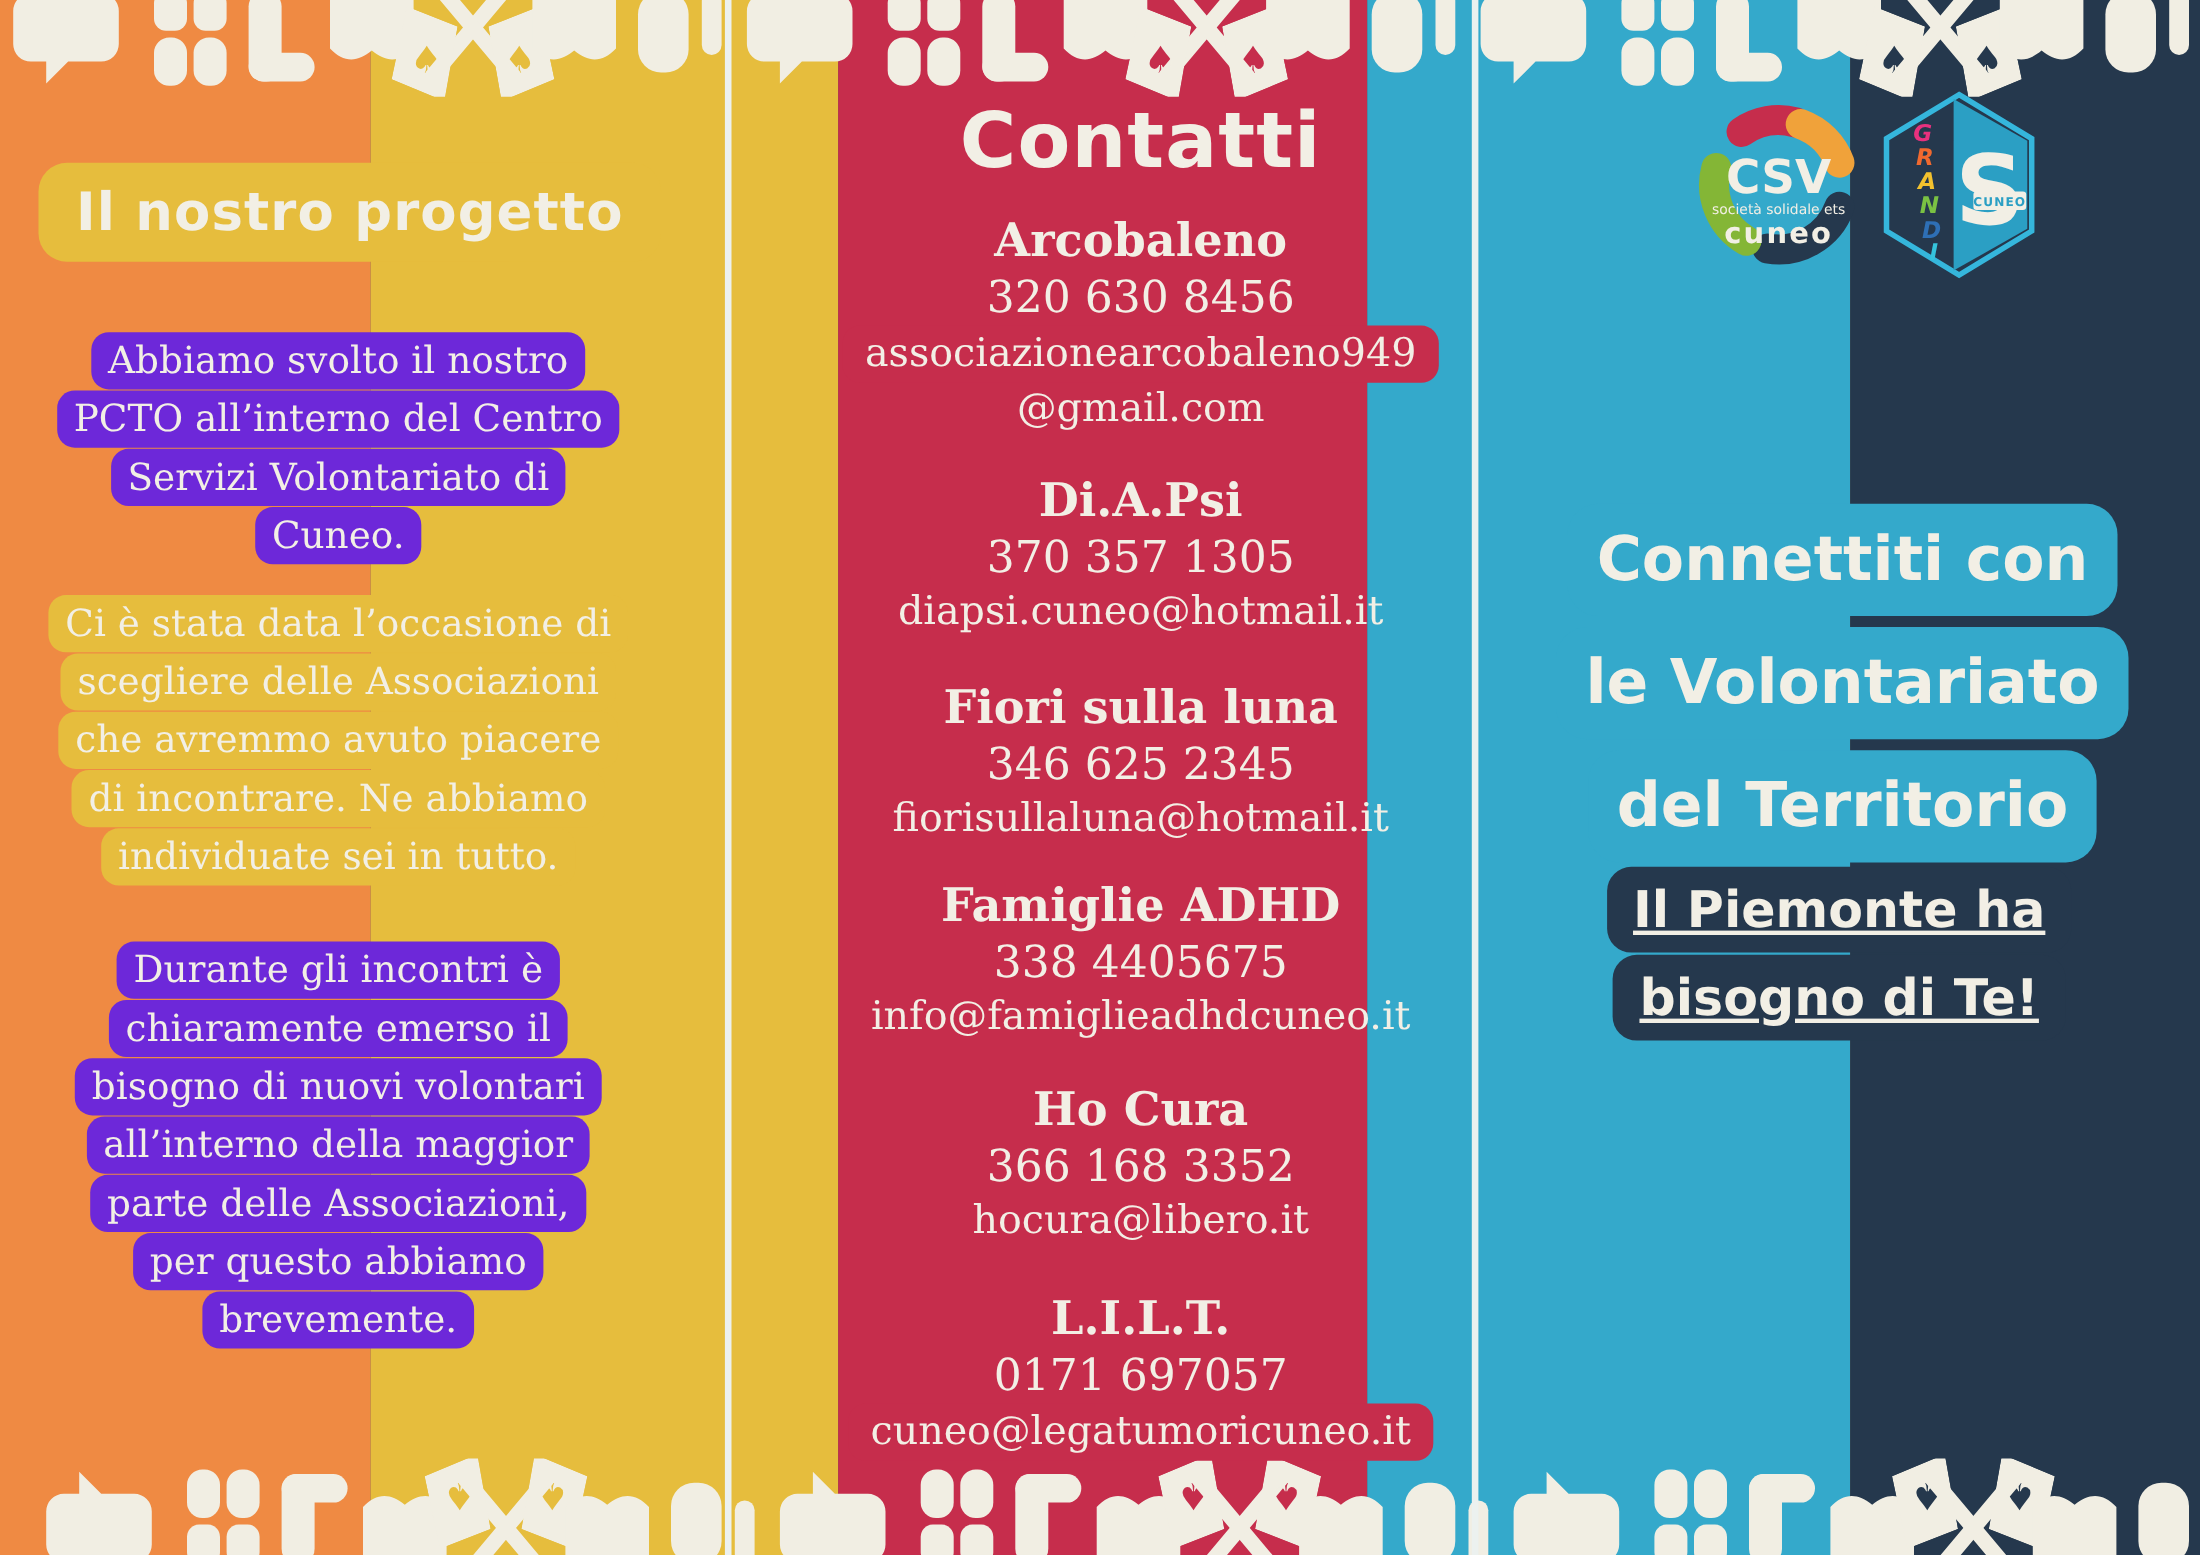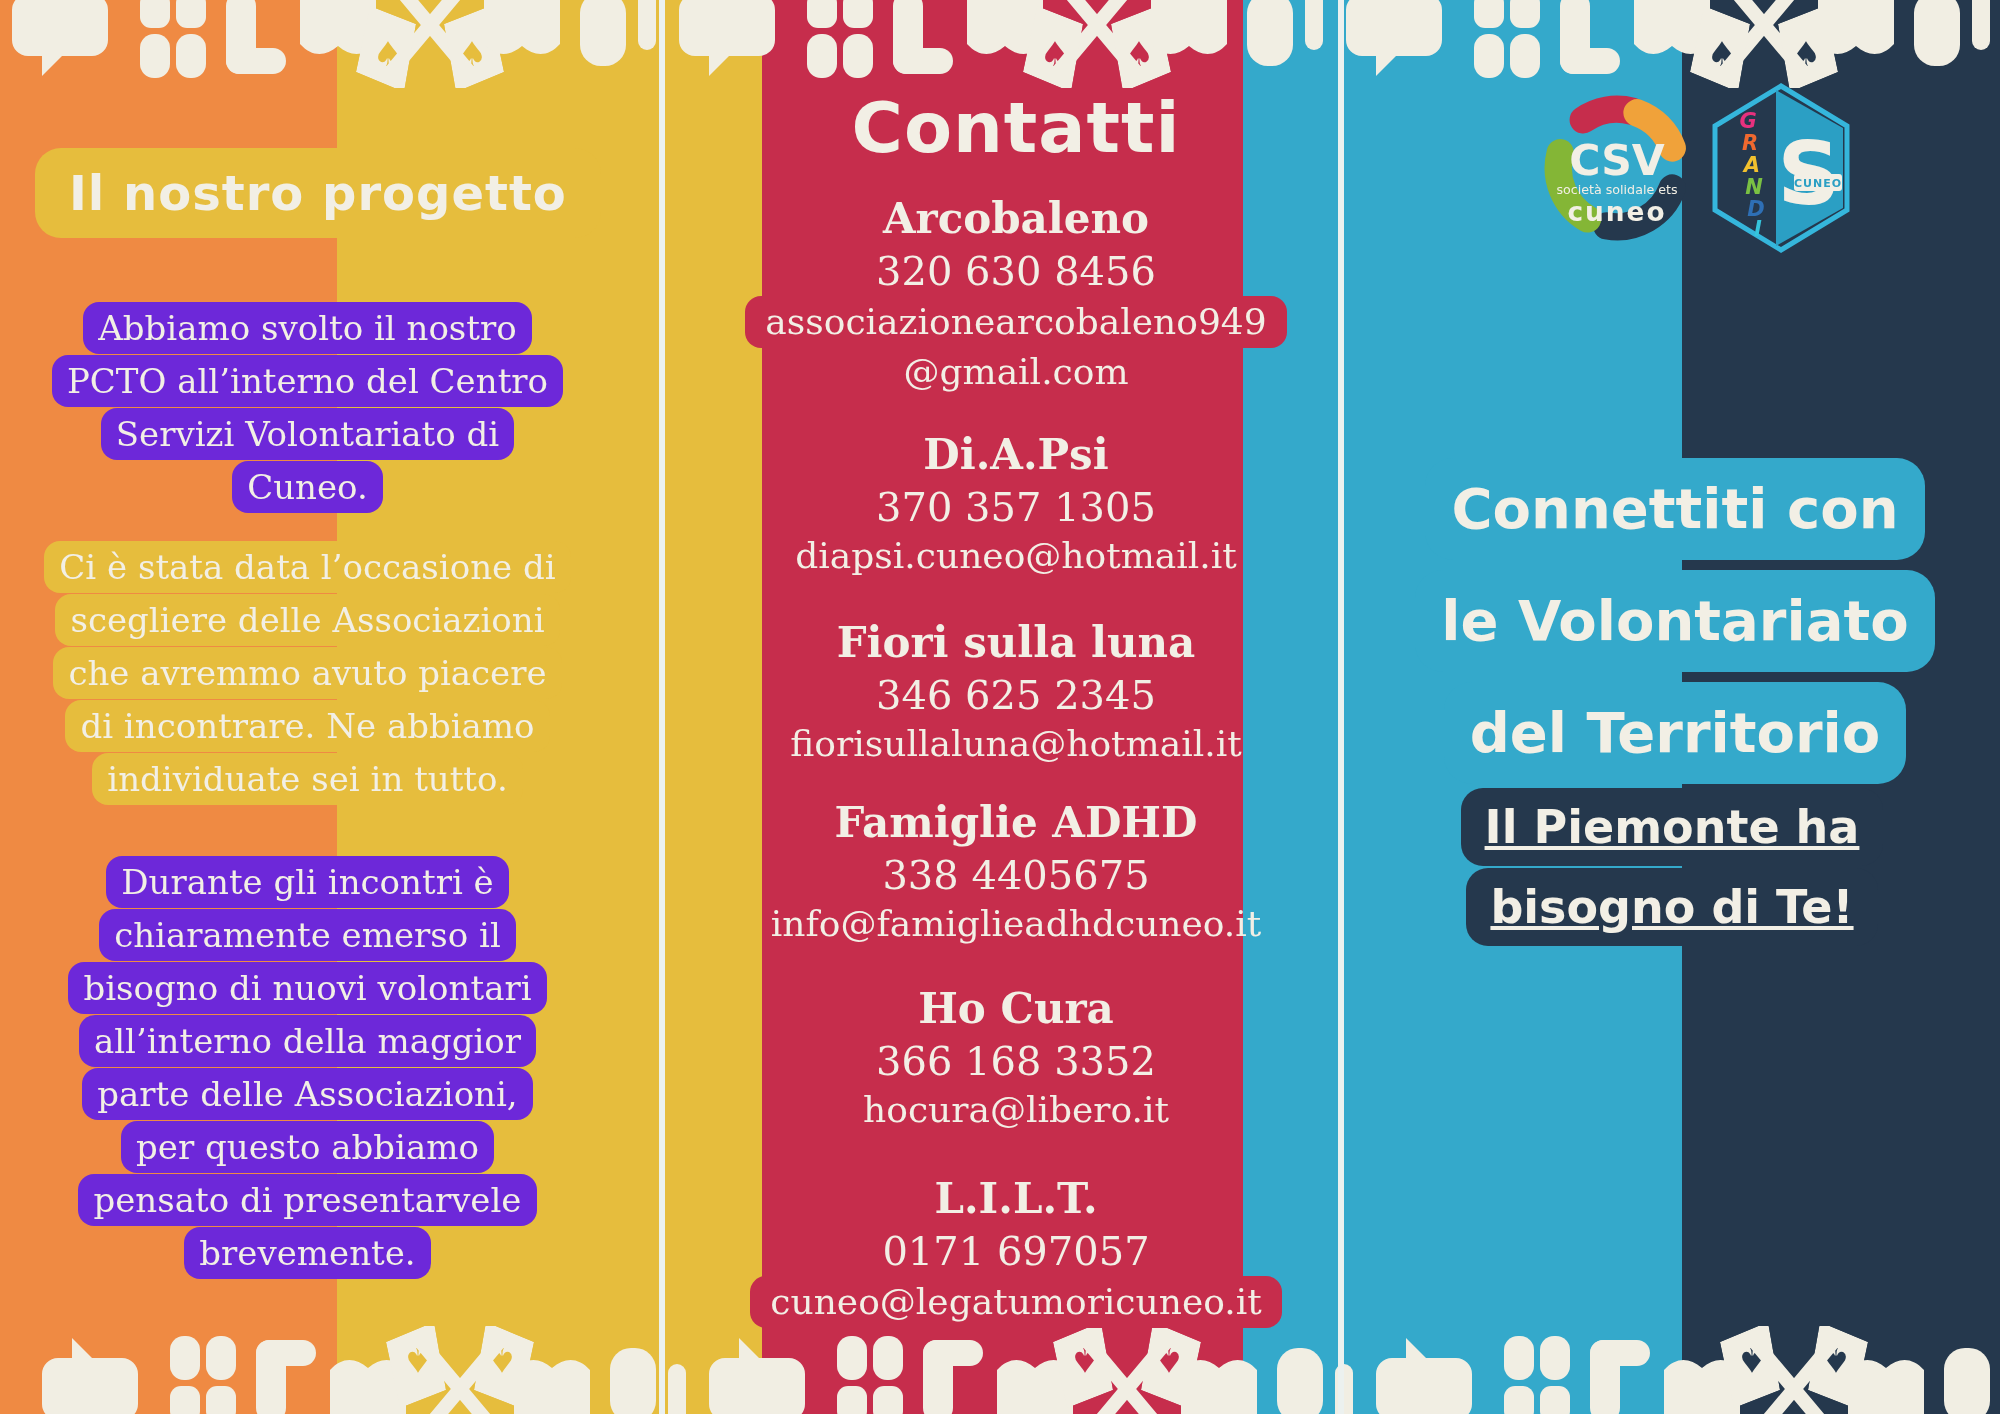--- a/index.html
+++ b/index.html
@@ -30,21 +30,21 @@
   .hl-navy{background:#25384D;}
   
   .left-heading{position:absolute; left:35px; top:148px; width:560px; z-index:5; white-space:nowrap;}
   .left-heading .hl{font-family:"DejaVu Sans",sans-serif; font-weight:800; font-size:48px;
       line-height:66px; padding:12px 34px; border-radius:26px; letter-spacing:1px;}
   .para{position:absolute; left:40px; width:535px; text-align:center; z-index:5;}
   .para .line{height:53px;}
   .para .hl{font-size:34px; line-height:40px; padding:6px 15px; border-radius:16px; white-space:nowrap;}
   .p1{top:302px;} .p2{top:541px;} .p3{top:856px;}
   
-  .mid{position:absolute; left:741px; width:550px; text-align:center; z-index:5;}
+  .mid{position:absolute; left:762px; width:550px; text-align:center; z-index:5;}
   .mid-heading{top:78px; font-family:"DejaVu Sans",sans-serif; font-weight:800;
       font-size:70px; line-height:100px; letter-spacing:1px;}
   .contact .cname{font-weight:700; font-size:42px; line-height:54px;}
   .contact .cphone{font-size:40px; line-height:50px;}
   .contact .cemail{font-size:36px; line-height:48px;}
   .contact .cemail .hl{padding:2px 20px; border-radius:16px; white-space:nowrap;}
   .g1{top:192px;} .g2{top:428px;} .g3{top:616px;} .g4{top:796px;} .g5{top:982px;} .g6{top:1172px;}
   
   .headline{position:absolute; left:1385px; top:458px; width:580px; text-align:center; z-index:5;}
   .headline .line{height:112px;}
@@ -130,21 +130,20 @@
     <div class="line"><span class="hl hl-yellow">individuate sei in tutto.</span></div>
   </div>
 
   <div class="para p3">
     <div class="line"><span class="hl hl-orange">Durante gli incontri è</span></div>
     <div class="line"><span class="hl hl-orange">chiaramente emerso il</span></div>
     <div class="line"><span class="hl hl-orange">bisogno di nuovi volontari</span></div>
     <div class="line"><span class="hl hl-orange">all’interno della maggior</span></div>
     <div class="line"><span class="hl hl-orange">parte delle Associazioni,</span></div>
     <div class="line"><span class="hl hl-orange">per questo abbiamo</span></div>
-    <div class="line"><span class="hl hl-orange">pensato di presentarvele</span></div>
     <div class="line"><span class="hl hl-orange">brevemente.</span></div>
   </div>
 
   <div class="mid mid-heading">Contatti</div>
 
   <div class="mid contact g1">
     <div class="cname">Arcobaleno</div>
     <div class="cphone">320 630 8456</div>
     <div class="cemail"><span class="hl hl-red">associazionearcobaleno949</span></div>
     <div class="cemail">@gmail.com</div>

